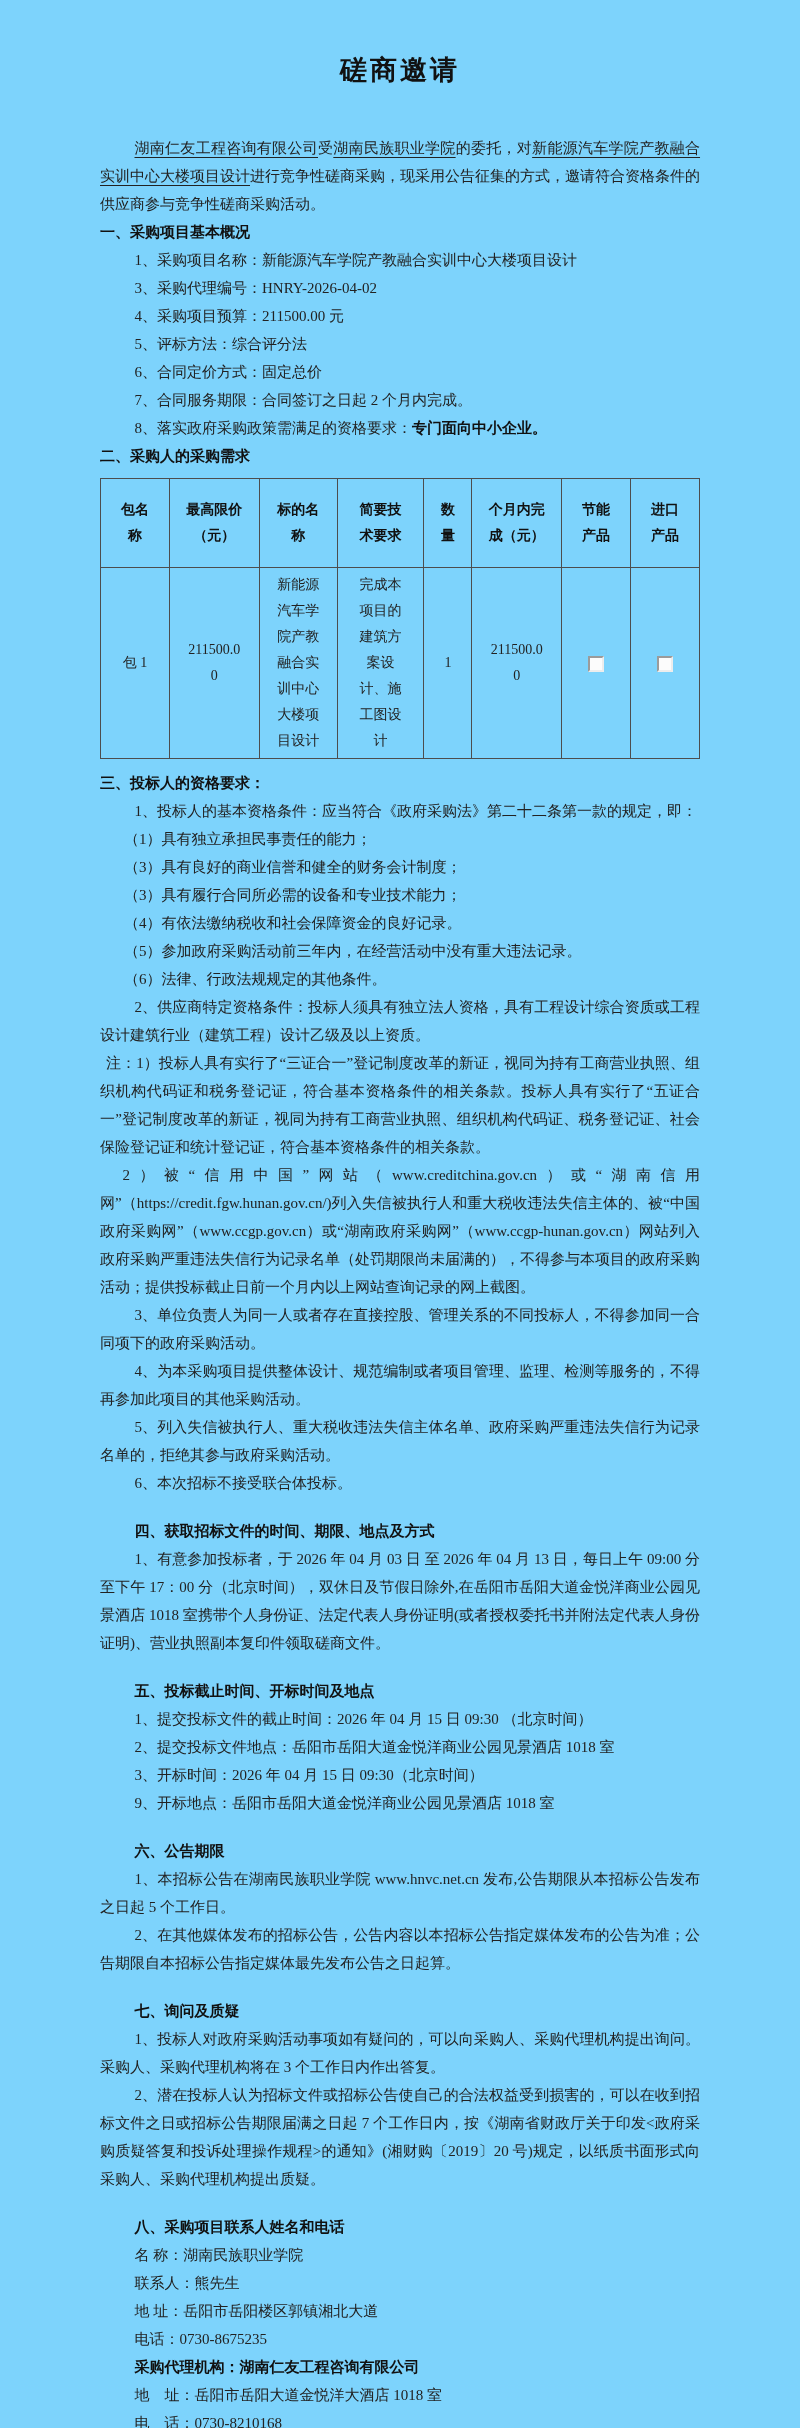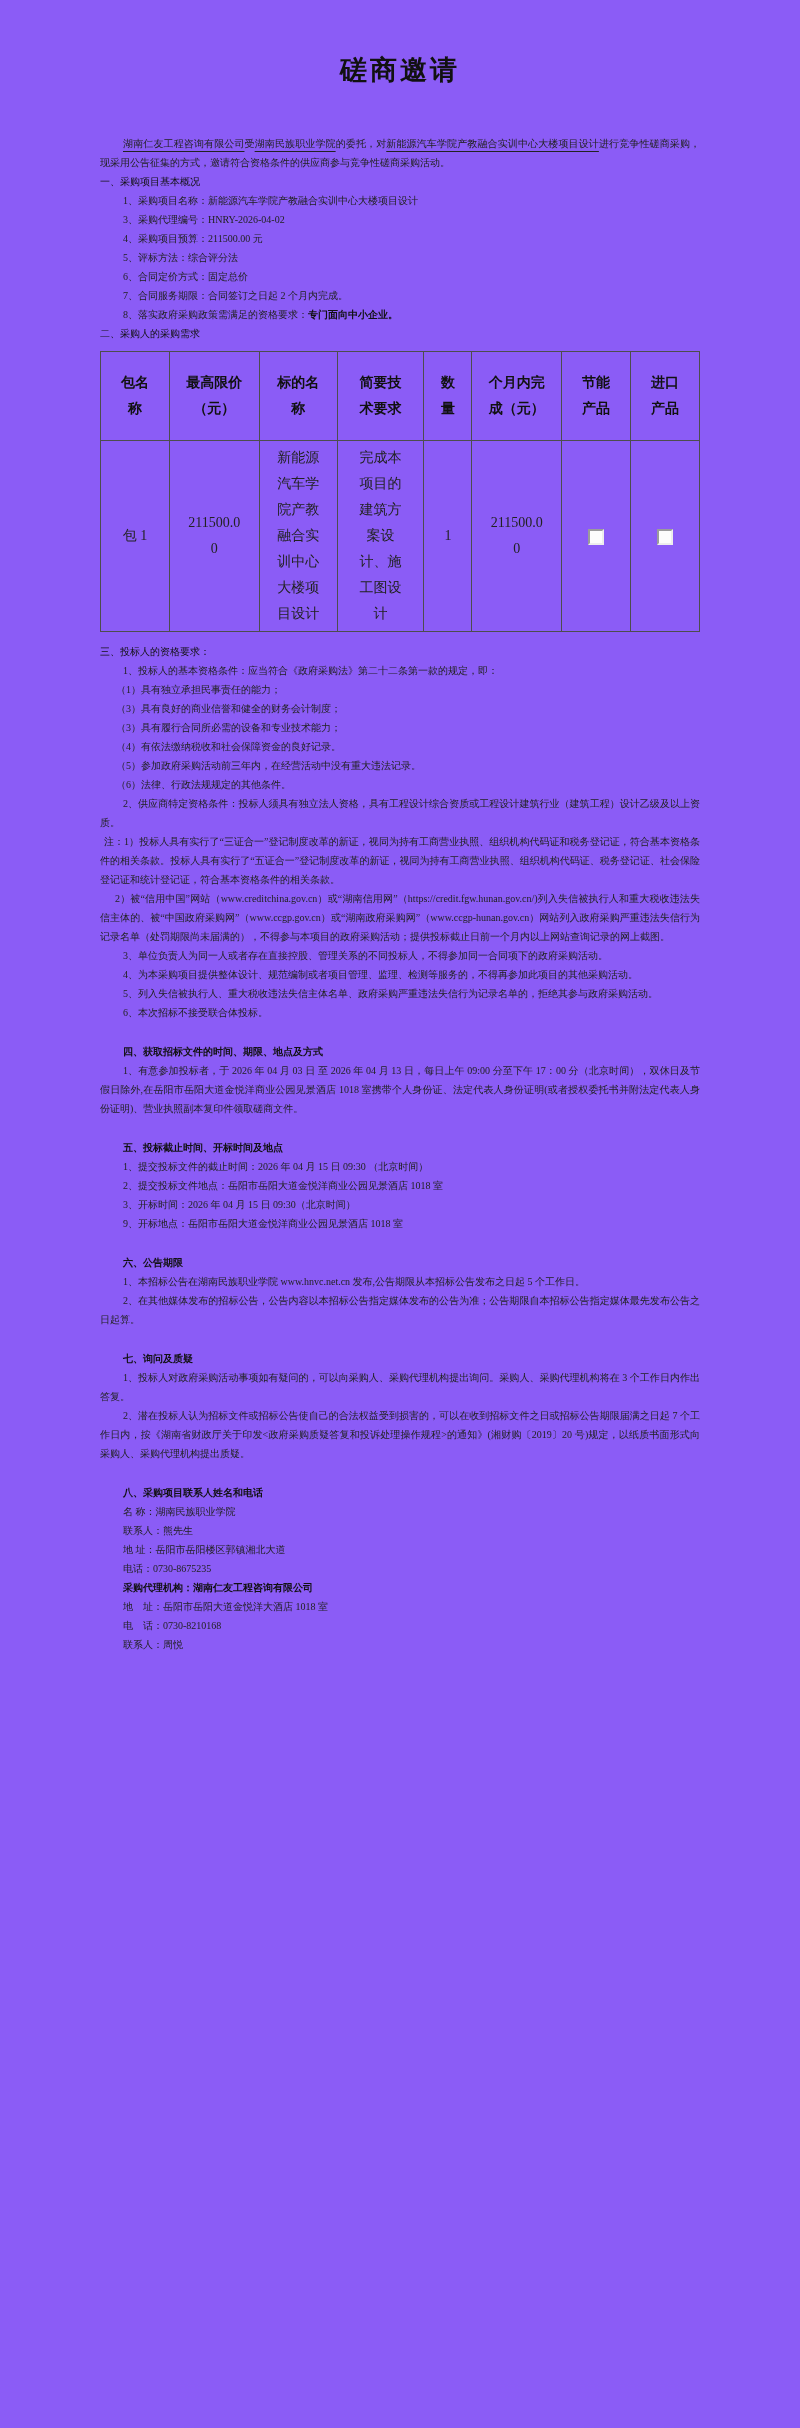--- a/index.html
+++ b/index.html
@@ -4,32 +4,32 @@
 <style>
   html,body{margin:0;padding:0;background:#ffffff;}
   body{
     width:800px;height:2428px;overflow:hidden;
     font-family:"Liberation Serif","DejaVu Serif",serif;
     color:#1f1f1f;
     -webkit-font-smoothing:antialiased;
   }
   .page{
     width:800px;height:2428px;box-sizing:border-box;
-    padding:52px 100px 0 100px;background:#8b5cf6;
+    padding:52px 100px 0 100px;background:#7dd3fc;
   }
   .doc-title{
     text-align:center;font-size:27px;font-weight:bold;
     letter-spacing:3px;margin:0 0 46px 0;color:#111;
   }
-  p{margin:0;font-size:10px;line-height:19px;color:#222;}
+  p{margin:0;font-size:15px;line-height:28px;color:#222;}
   .para{text-indent:2.3em;text-align:justify;}
   .sub{text-indent:1.6em;}
   .note{text-indent:0.4em;text-align:justify;}
   .note2{text-indent:1.5em;text-align:justify;}
-  .h-flush{font-weight:normal;color:#111;}
+  .h-flush{font-weight:bold;color:#111;}
   .h-indent{font-weight:bold;color:#111;text-indent:2.3em;}
   .u{text-decoration:underline;text-underline-offset:4px;}
   .bold{font-weight:bold;color:#111;}
   .gap-s{margin-top:20px;}
   table.req{
     width:100%;border-collapse:collapse;margin:8px 0 10px 0;
     table-layout:fixed;
   }
   table.req th,table.req td{
     border:1.5px solid #4d4d4d;text-align:center;vertical-align:middle;

